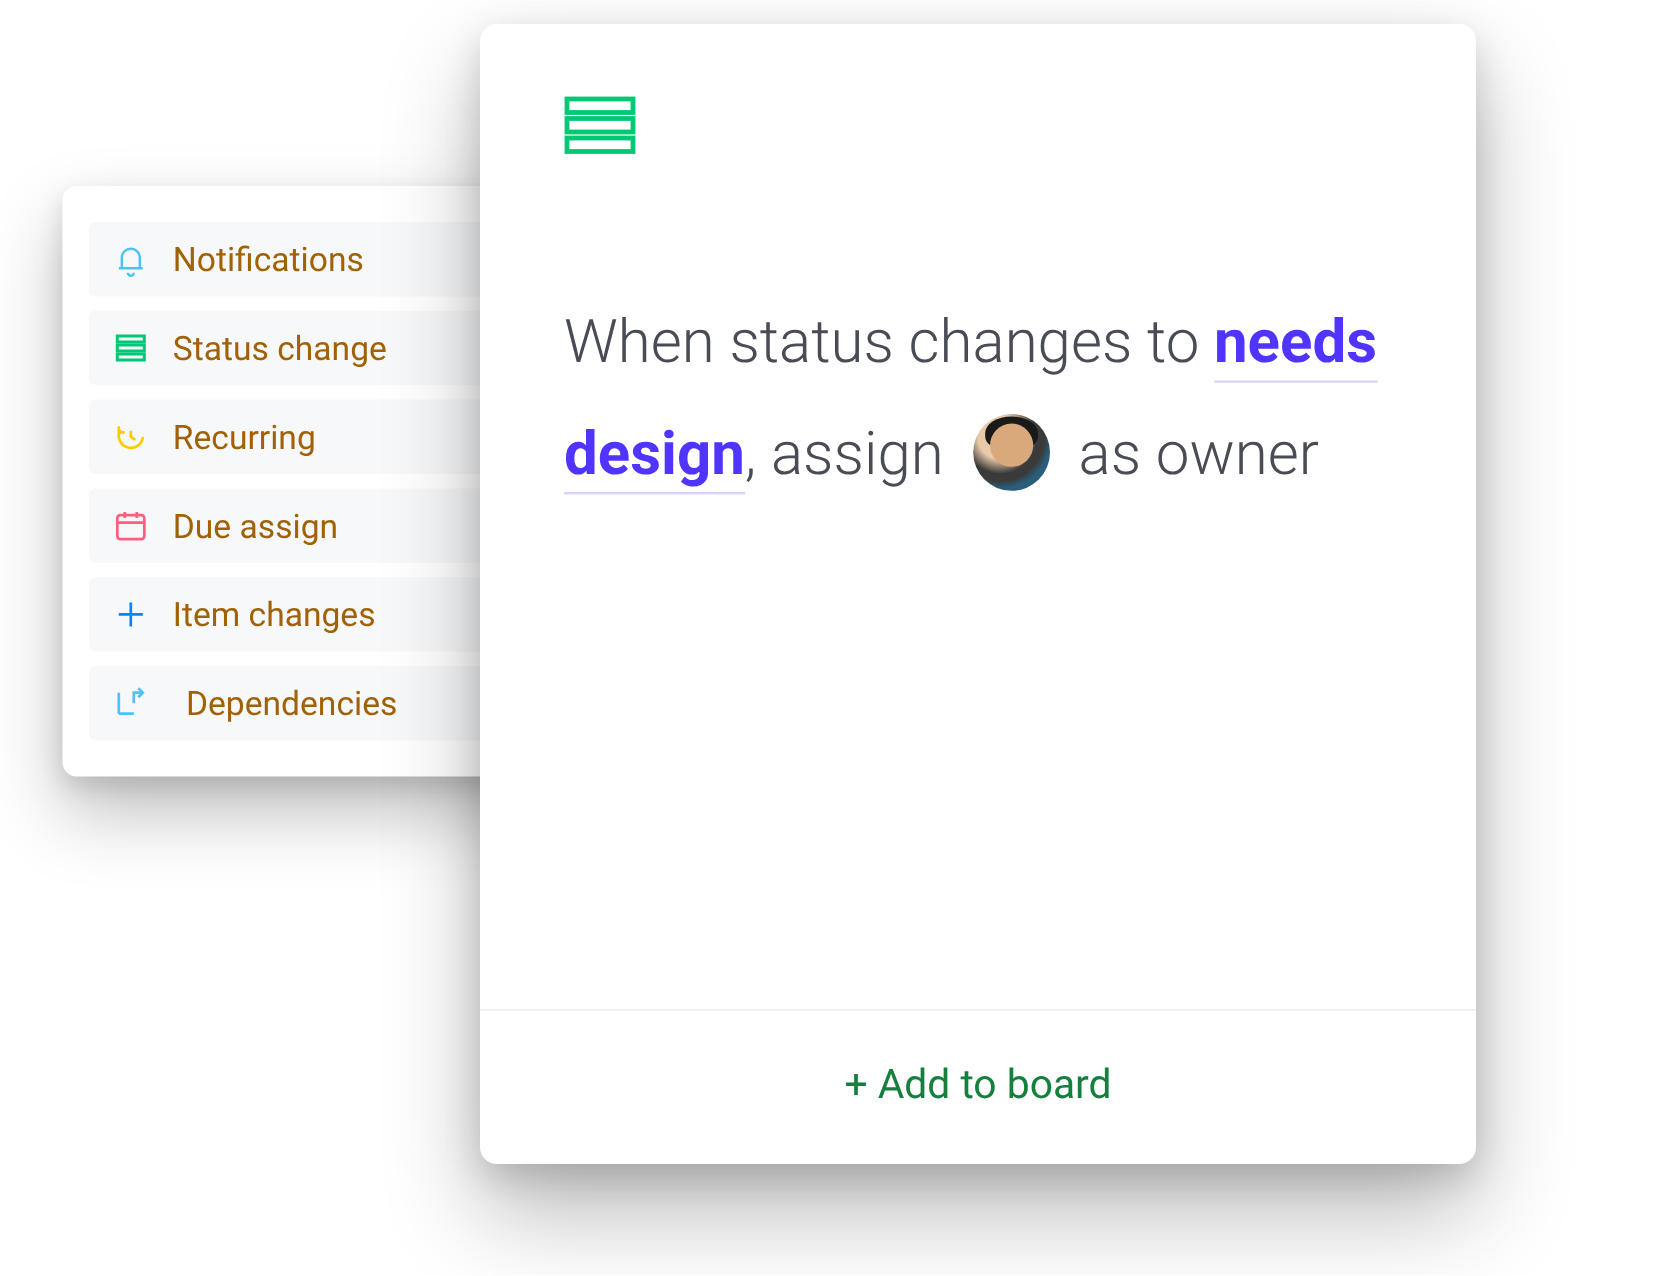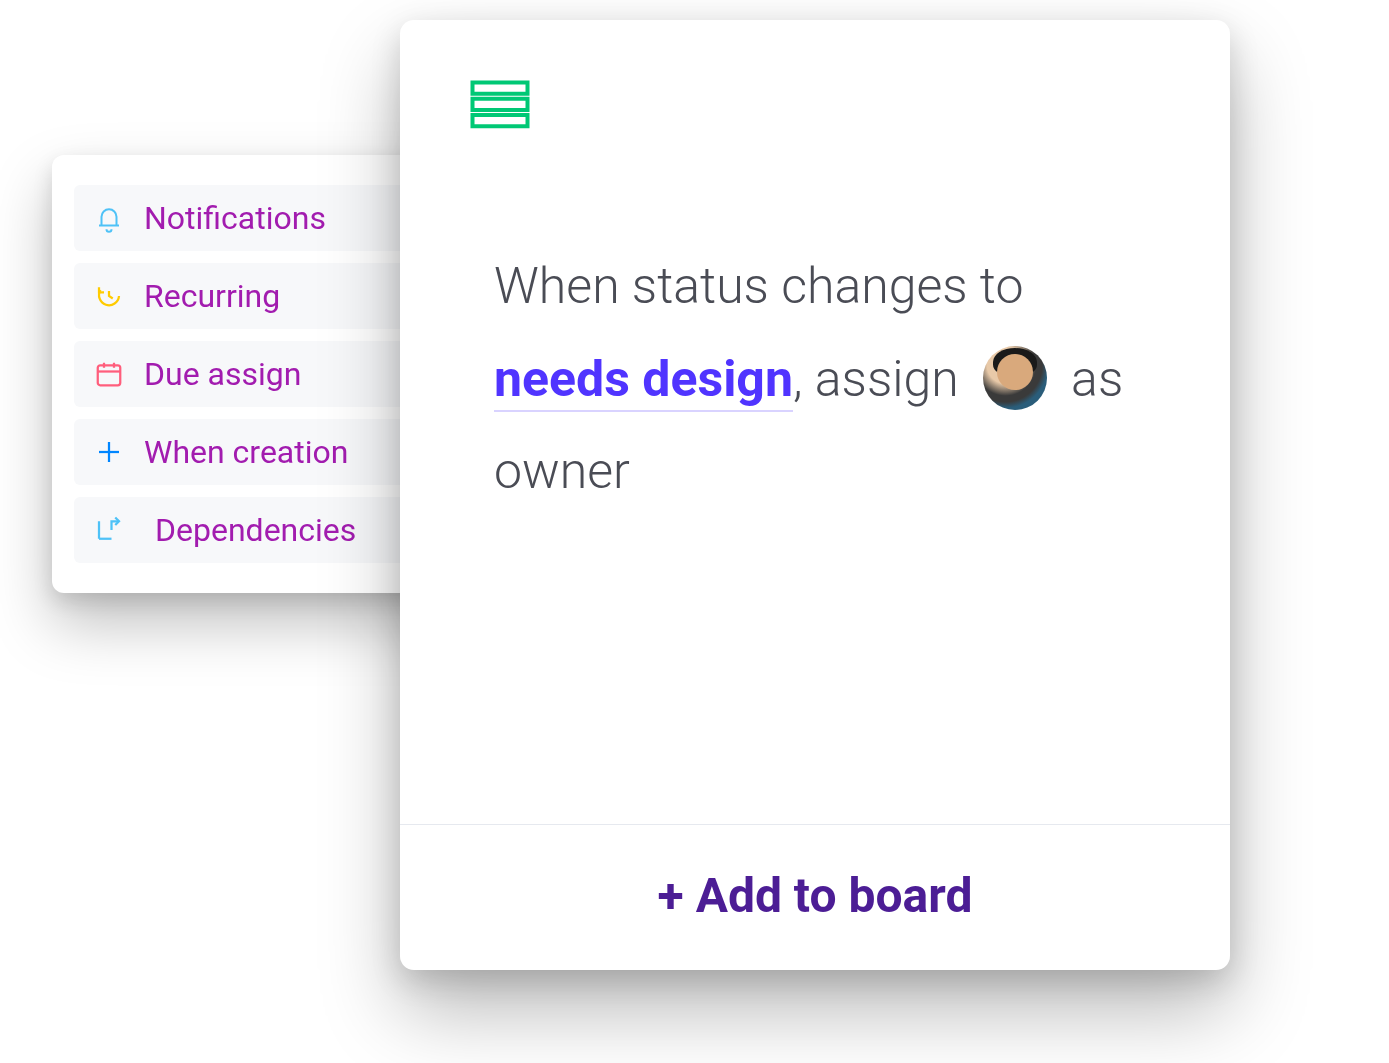--- a/index.html
+++ b/index.html
@@ -35,22 +35,22 @@
   .sidebar-item .icon {
     width: 34px;
     height: 34px;
     display: flex;
     align-items: center;
     justify-content: center;
     flex-shrink: 0;
   }
   .sidebar-item .icon svg { width: 30px; height: 30px; }
   .sidebar-item .label {
-    font-size: 32px;
-    color: #a21caf;
+    font-size: 28px;
+    color: #a16207;
     font-weight: 400;
   }
 
   
   .main-card {
     position: absolute;
     left: 400px;
     top: 20px;
     width: 830px;
     height: 950px;
@@ -65,21 +65,20 @@
   }
   .main-header-icon svg { width: 60px; height: 50px; display:block; }
 
   .automation-text {
     padding: 110px 70px 0 70px;
     font-size: 50px;
     line-height: 1.85;
     color: #4a4c55;
     font-weight: 300;
     flex: 1;
-    margin-left: 24px;
   }
   .automation-text .highlight {
     color: #5034ff;
     font-weight: 700;
     border-bottom: 2px solid #d9d3ff;
     padding-bottom: 2px;
   }
   .automation-text .avatar {
     display: inline-block;
     width: 64px;
@@ -106,43 +105,53 @@
     background:#1a1a1a;
     border-radius:50% 50% 40% 40%;
   }
 
   .main-footer {
     border-top: 1px solid #e6e9ef;
     text-align: center;
     padding: 42px 0 46px 0;
   }
   .add-board {
-    font-size: 48px;
-    color: #4c1d95;
-    font-weight: 700;
+    font-size: 34px;
+    color: #15803d;
+    font-weight: 400;
     cursor: pointer;
     user-select: none;
   }
 </style>
 </head>
 <body>
 
 <div class="sidebar-card">
 
   <div class="sidebar-item">
     <span class="icon">
       <svg viewBox="0 0 24 24" fill="none" stroke="#4ec2f7" stroke-width="1.6">
         <path d="M6 18 L6 11 A6 6 0 0 1 18 11 L18 18"></path>
         <path d="M4 18 L20 18"></path>
         <path d="M10 21 A2 2 0 0 0 14 21"></path>
       </svg>
     </span>
     <span class="label">Notifications</span>
   </div>
 
+  <div class="sidebar-item">
+    <span class="icon">
+      <svg viewBox="0 0 24 24" fill="none" stroke="#00c875" stroke-width="2">
+        <rect x="3" y="4" width="18" height="4"></rect>
+        <rect x="3" y="10" width="18" height="4"></rect>
+        <rect x="3" y="16" width="18" height="4"></rect>
+      </svg>
+    </span>
+    <span class="label">Status change</span>
+  </div>
 
   <div class="sidebar-item">
     <span class="icon">
       <svg viewBox="0 0 24 24" fill="none" stroke="#ffcb00" stroke-width="1.8">
         <path d="M4 5 L4 9 L8 9"></path>
         <path d="M20 12 A8 8 0 1 1 5.2 7.2"></path>
         <path d="M12 8 L12 12 L15 14"></path>
       </svg>
     </span>
     <span class="label">Recurring</span>
@@ -160,21 +169,21 @@
     <span class="label">Due assign</span>
   </div>
 
   <div class="sidebar-item">
     <span class="icon">
       <svg viewBox="0 0 24 24" fill="none" stroke="#0086ff" stroke-width="1.8">
         <line x1="12" y1="4" x2="12" y2="20"></line>
         <line x1="4" y1="12" x2="20" y2="12"></line>
       </svg>
     </span>
-    <span class="label">When creation</span>
+    <span class="label">Item changes</span>
   </div>
 
 
   <div class="sidebar-item">
     <span class="icon">
       <svg viewBox="0 0 24 24" fill="none" stroke="#4ec2f7" stroke-width="1.8">
         <line x1="4" y1="5" x2="4" y2="19"></line>
         <line x1="4" y1="19" x2="14" y2="19"></line>
         <polyline points="14,12 14,5 20,5"></polyline>
         <polyline points="17,2 20,5 17,8"></polyline>

